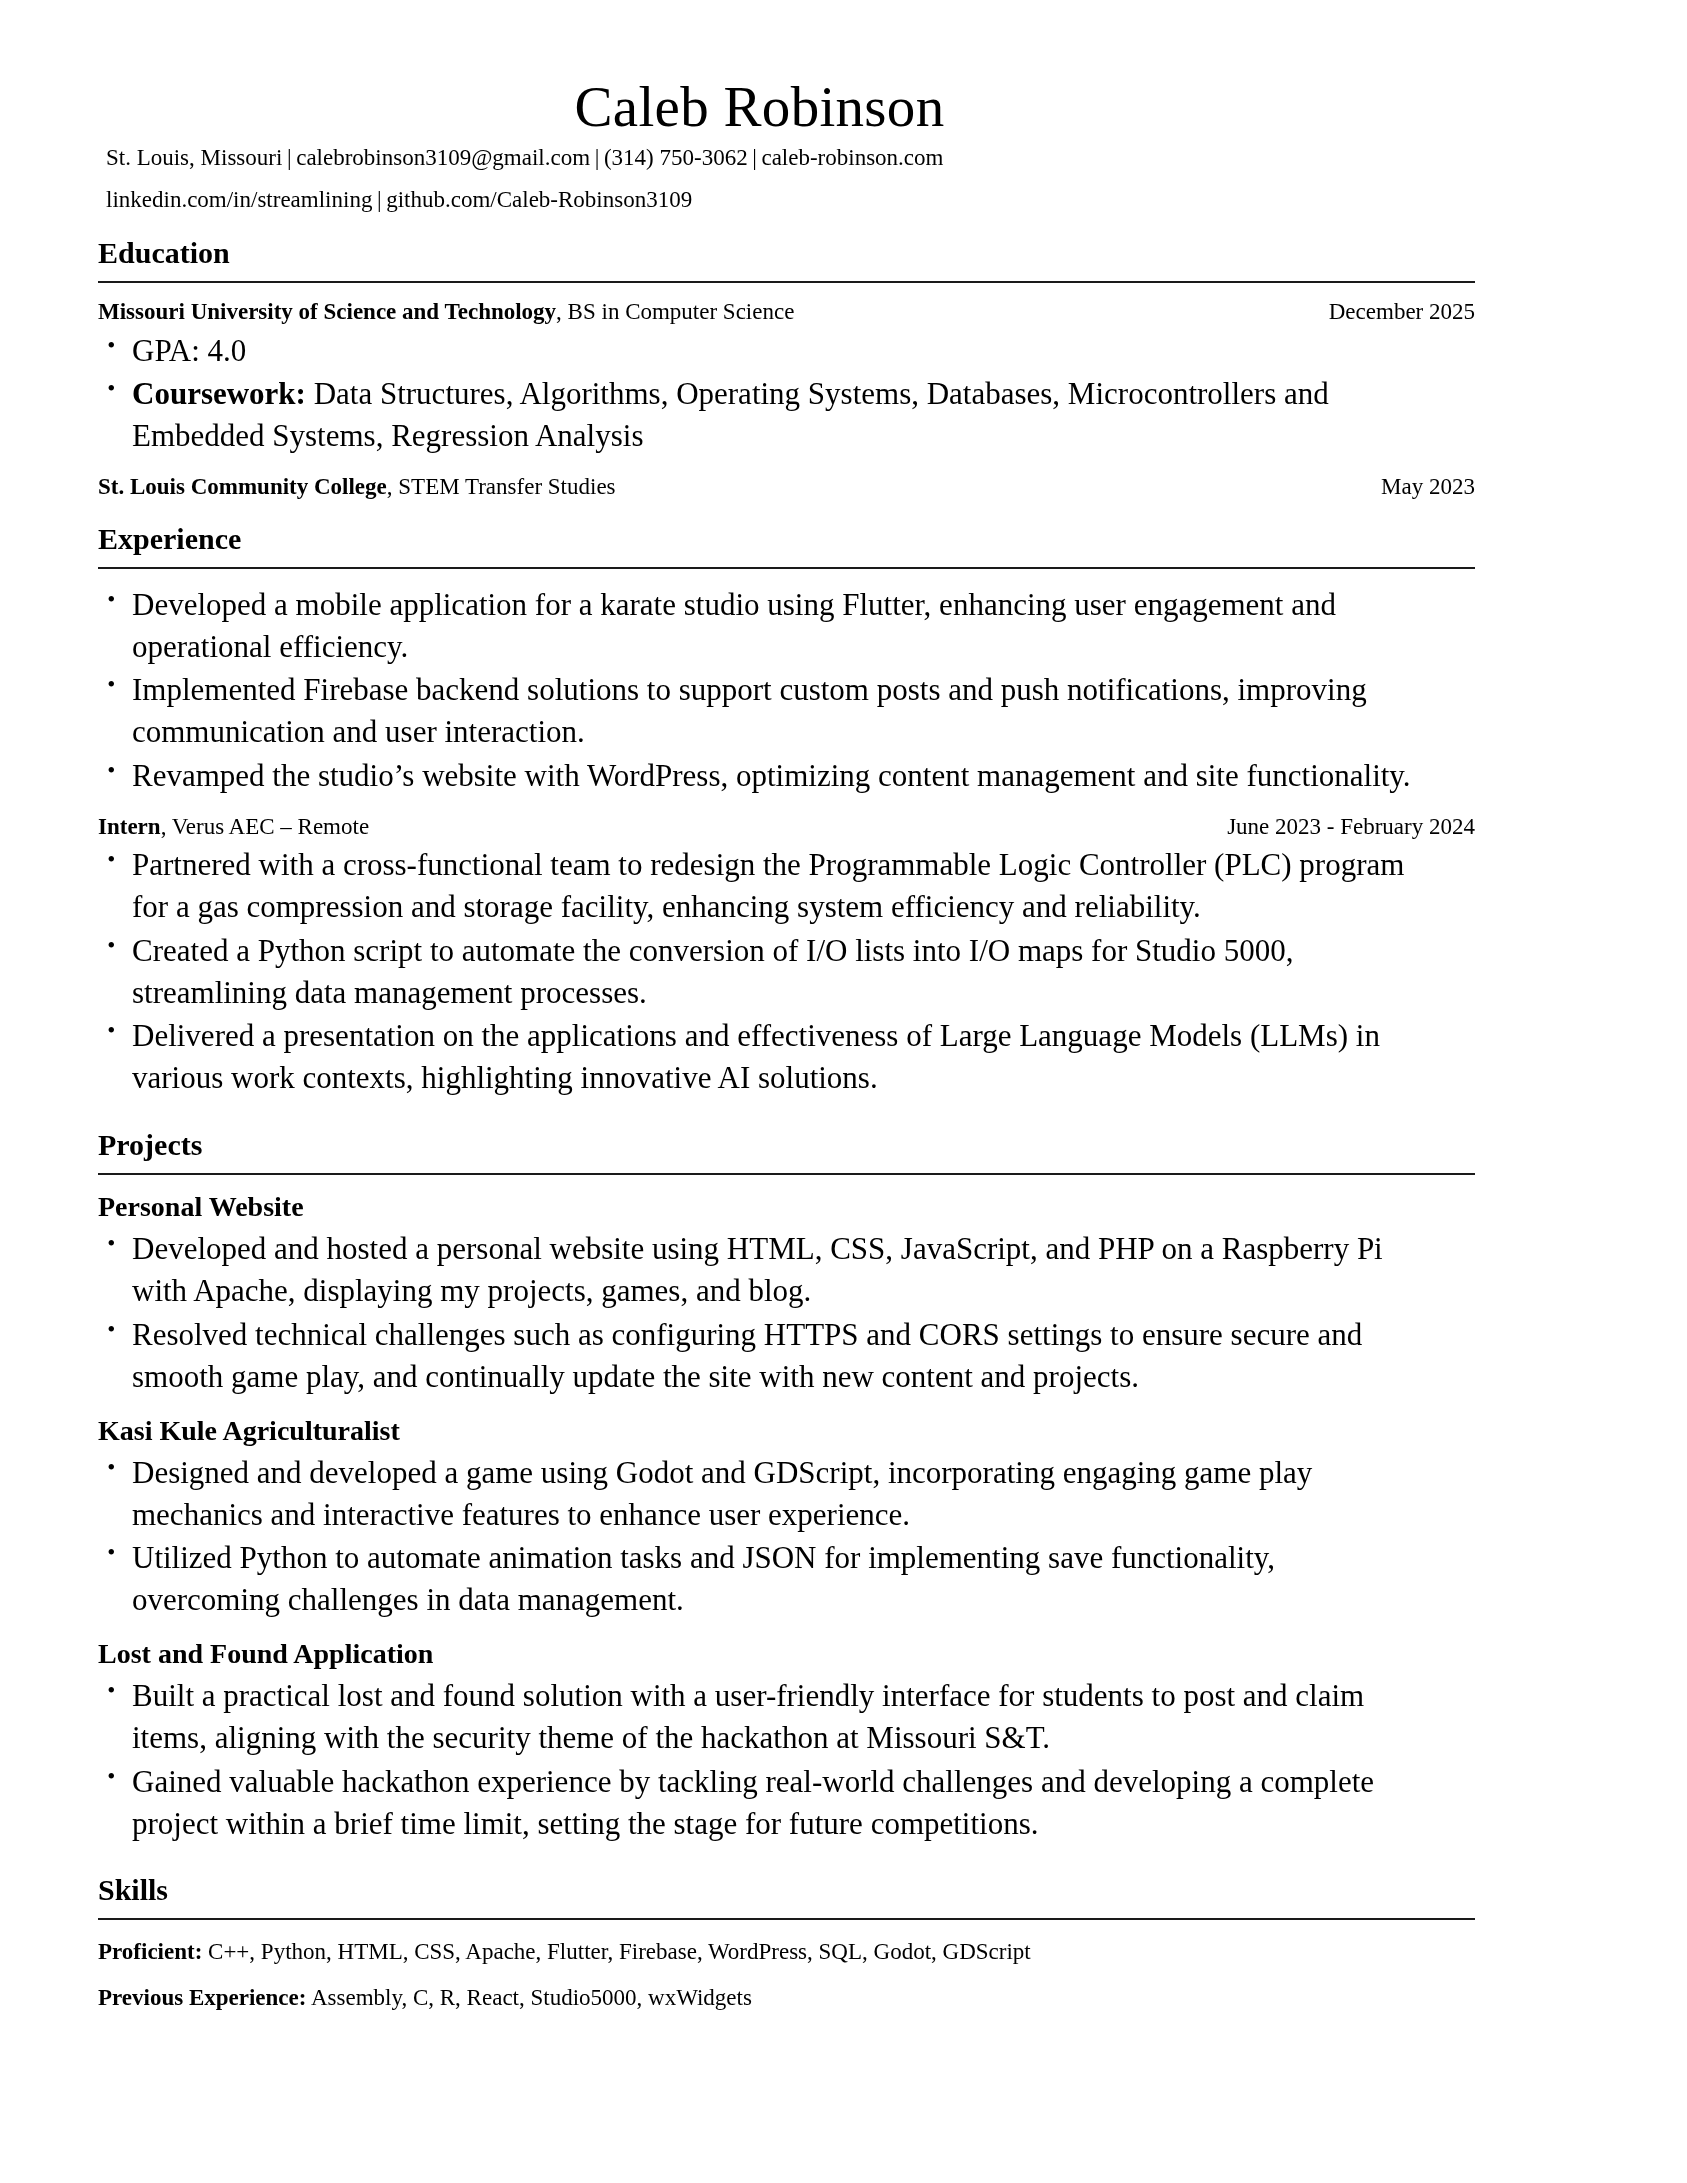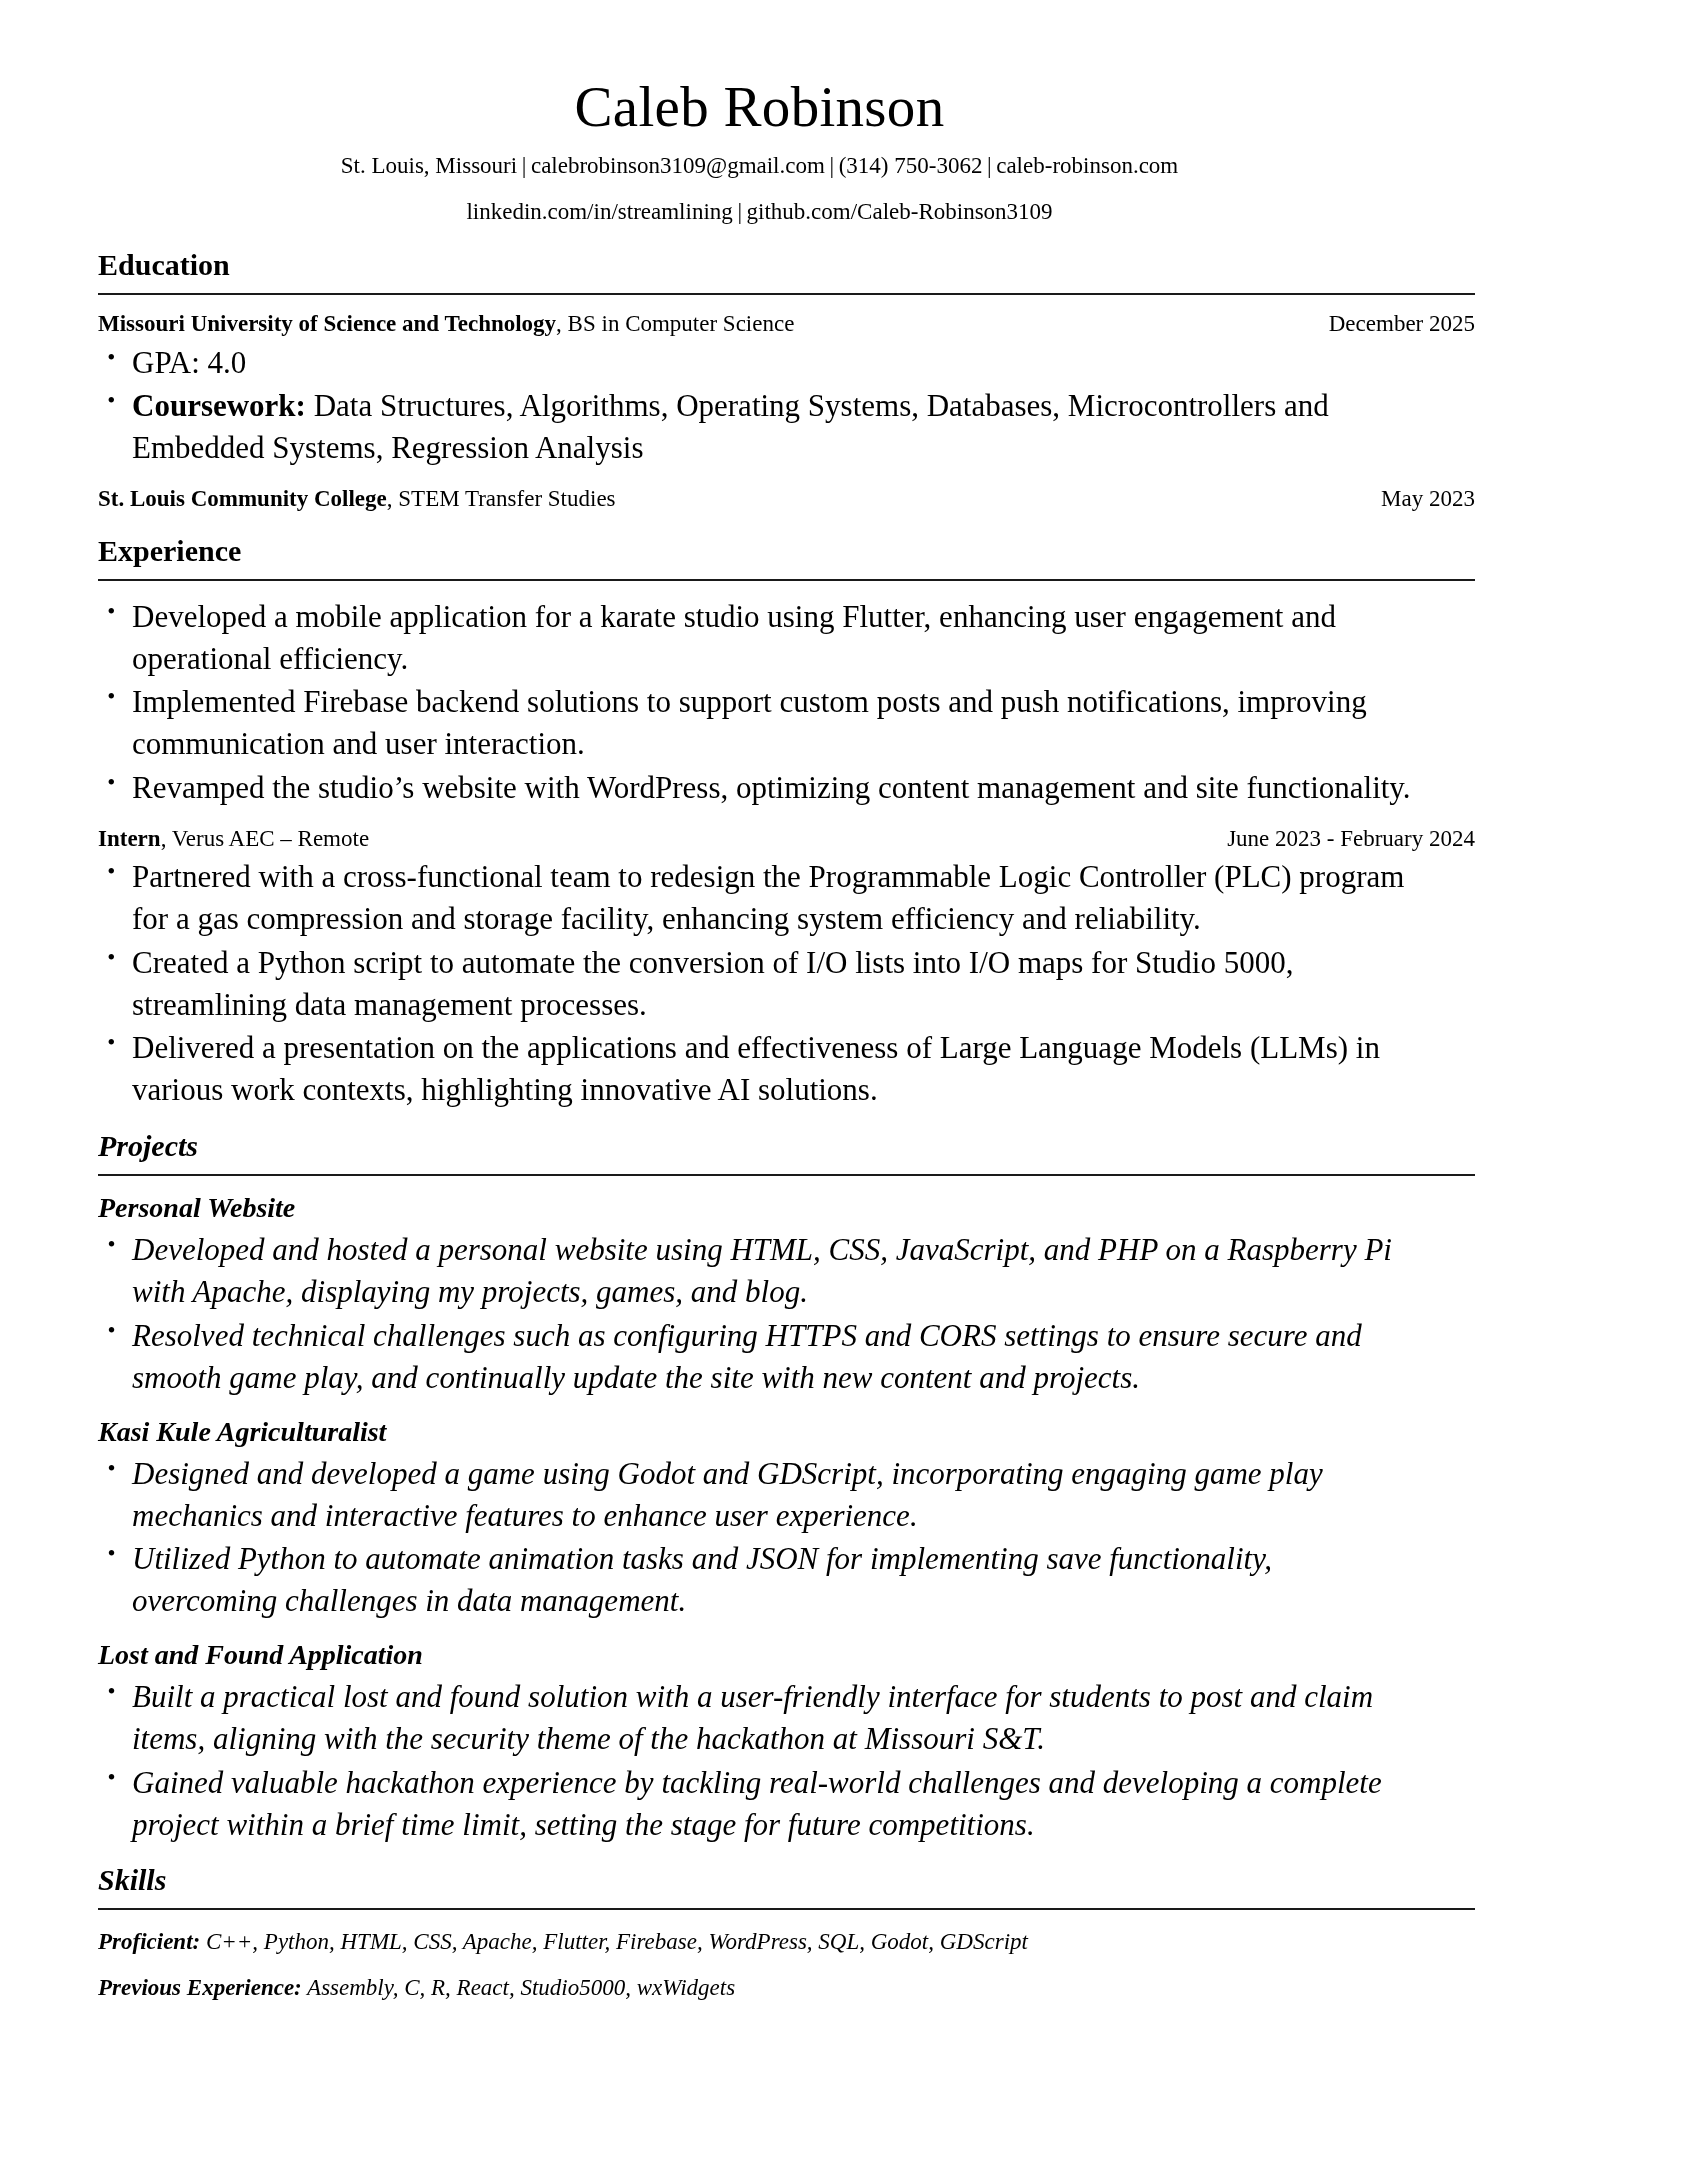--- a/index.html
+++ b/index.html
@@ -26,24 +26,23 @@
   
   .name {
     text-align: center;
     font-size: 57px;
     line-height: 1.0;
     font-weight: 400;
     letter-spacing: 0.3px;
     margin: 0 0 6.6px 0;
   }
   .contact-line {
-    text-align: center;
     font-size: 23px;
     line-height: 1.32;
-    margin: 16px;
+    margin: 8px;
   }
   .contact-line.second {
     margin-top: 12px;
   }
   .sep {
     padding: 0 4.6px;
   }
 
   
   .section {
@@ -124,21 +123,21 @@
     line-height: 1.36;
     margin-top: 14.6px;
   }
   .skill-line:first-of-type {
     margin-top: 16px;
   }
   .skill-label {
     font-weight: 700;
   }
 
-  .tight-top { margin-top: 17px; font-style: italic; }
+  .tight-top { margin-top: 28px; }
 </style>
 </head>
 <body>
 
 <div class="page">
 
   <div>
     <h1 class="name">Caleb Robinson</h1>
     <div class="contact-line">
       <span>St. Louis, Missouri</span><span class="sep">|</span><span>calebrobinson3109@gmail.com</span><span class="sep">|</span><span>(314) 750-3062</span><span class="sep">|</span><span>caleb-robinson.com</span>

